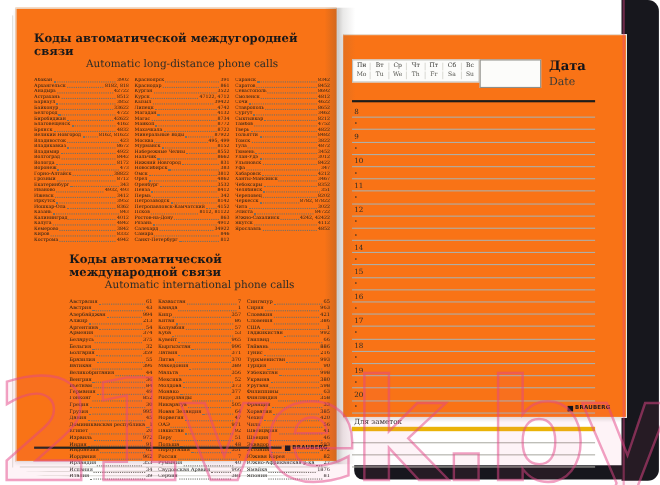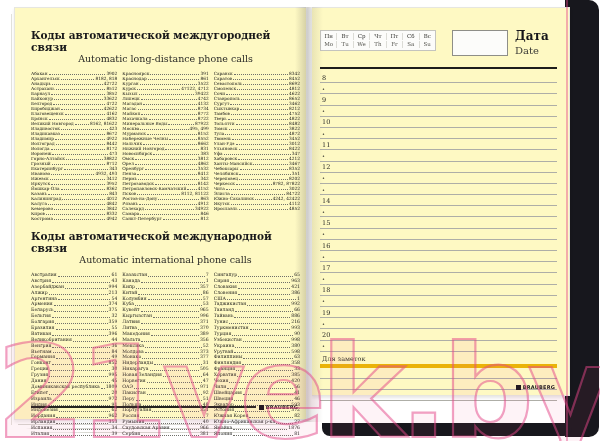--- a/index.html
+++ b/index.html
@@ -12,37 +12,37 @@
          border-radius:0 10px 10px 0;z-index:0;}
   .cover-bottom{position:absolute;left:322px;right:28px;bottom:5px;height:13px;background:#17171d;
          border-radius:0 0 8px 8px;z-index:0;}
   .stack-line{position:absolute;height:1px;background:#d8d8d2;z-index:0;}
   .s1{left:18px;width:280px;top:424px;}
   .s2{left:23px;width:270px;top:428px;border-radius:50%;}
   .s3{left:30px;width:256px;top:432px;border-radius:50%;}
   .edge-line{position:absolute;left:11px;top:14px;bottom:16px;width:1px;background:#e2e2dc;z-index:0;}
 
   
-  .page{position:absolute;top:7px;background:#fef9c3;box-sizing:border-box;z-index:1;}
+  .page{position:absolute;top:7px;background:#f97316;box-sizing:border-box;z-index:1;}
   .left-page{left:14px;width:292px;height:413px;border:1px solid #e6e6e0;border-right:none;
              padding:21px 6px 6px 16px;box-shadow:0 2px 3px rgba(0,0,0,0.08);}
-  .right-page{left:312px;width:258px;height:389px;border:1px solid #e6e6e0;border-left:none;
-              padding:22px 12px 6px 8px;box-shadow:0 2px 3px rgba(0,0,0,0.10);}
+  .right-page{left:312px;width:258px;height:349px;border:1px solid #e6e6e0;border-left:none;
+              padding:22px 28px 6px 8px;box-shadow:0 2px 3px rgba(0,0,0,0.10);margin-top:24px;}
   .gutter{position:absolute;left:295px;top:7px;width:28px;height:415px;z-index:3;pointer-events:none;
           background:linear-gradient(90deg,rgba(0,0,0,0) 0%,rgba(70,65,60,0.25) 46%,rgba(100,95,90,0.14) 60%,rgba(0,0,0,0) 100%);}
 
   
   .sec-title{font-weight:bold;font-size:10.5px;line-height:12px;color:#18181a;}
   .sec-sub{font-size:9.5px;line-height:11px;color:#2c2c28;margin-bottom:7px;text-align:center;}
   .cols{display:flex;gap:5px;}
   .col{flex:1;min-width:0;}
   .entry{display:flex;align-items:flex-end;height:5px;font-size:4.3px;line-height:5px;
          white-space:nowrap;overflow:hidden;color:#1c1c1a;}
   .entry .dots{flex:1;min-width:2px;border-bottom:1px dotted #70706a;margin:0 1px 1px;}
-  .section.intl{margin-top:9px;}
+  .section.intl{margin-top:9px;margin-left:32px;}
   .section.intl .entry{height:5.9px;font-size:4.6px;line-height:5.9px;}
 
   .page-footer{position:absolute;left:16px;right:8px;bottom:9px;display:flex;align-items:center;gap:3px;}
   .frule{flex:1;height:2px;background:#23231f;}
   .brand{display:flex;align-items:center;gap:1.5px;font-family:"DejaVu Sans",sans-serif;
          font-weight:bold;font-size:5px;letter-spacing:0.2px;color:#14141a;}
   .brand .sq{width:5px;height:5px;background:#14141a;display:inline-block;}
   .rp-brand{position:absolute;right:14px;bottom:5px;}
 
   

